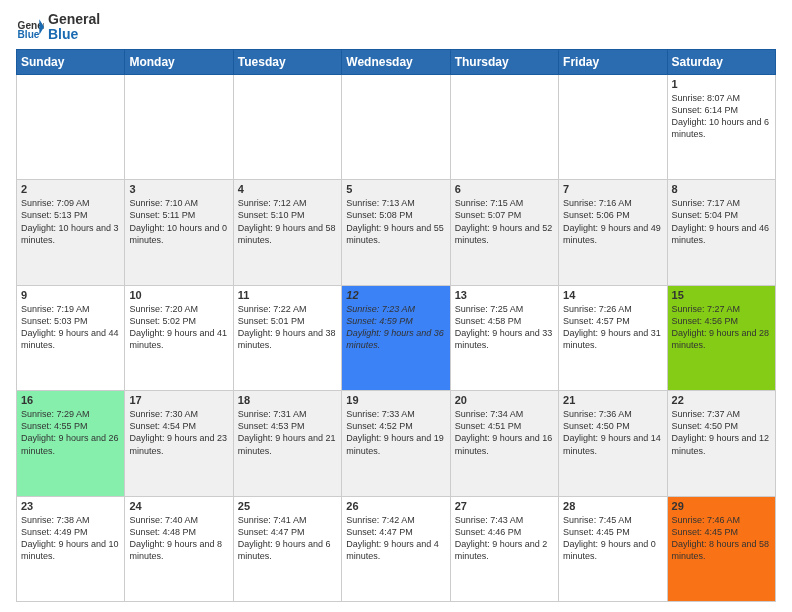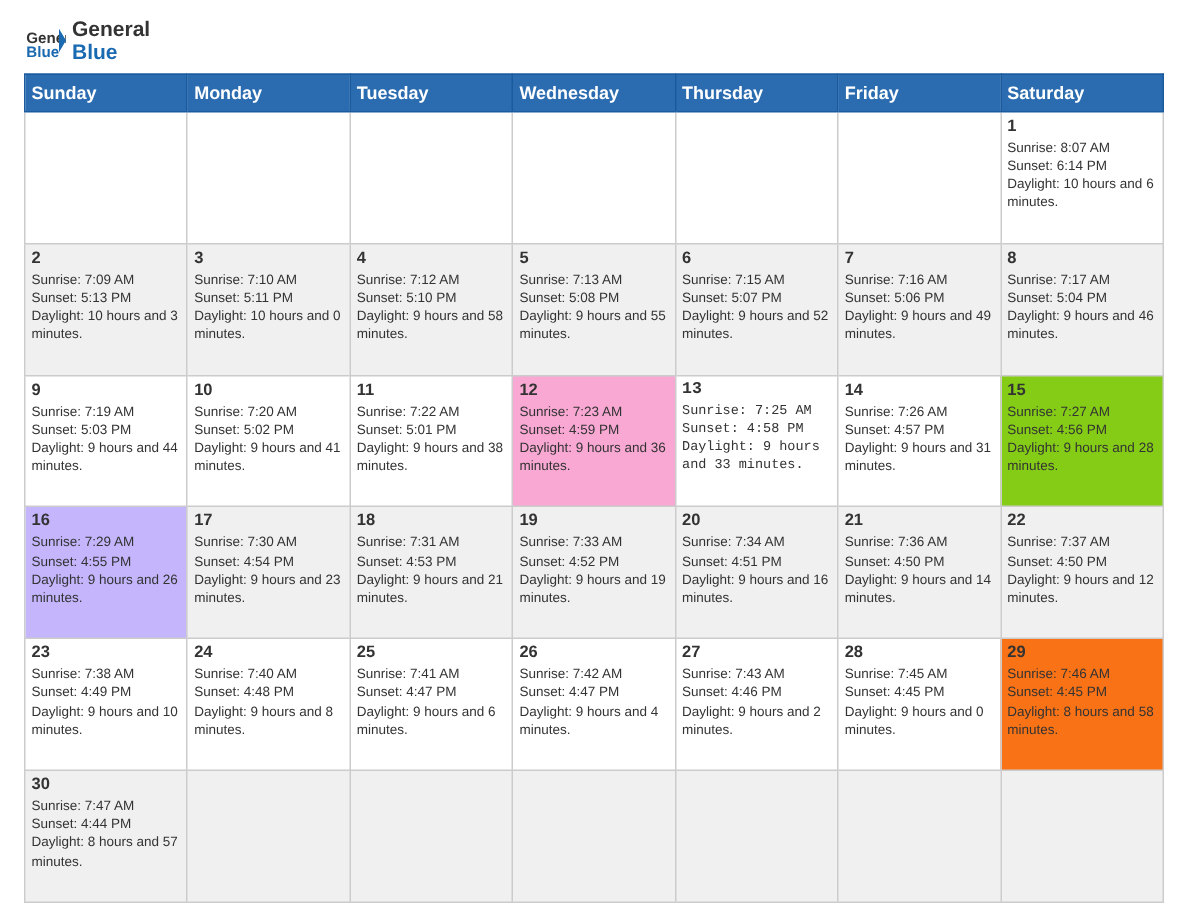--- a/index.html
+++ b/index.html
@@ -201,28 +201,28 @@
 Daylight: 9 hours
 and 41 minutes.</div>
           </td>
           <td style="background-color: rgb(255, 255, 255);">
             <span class="day-num">11</span>
             <div class="day-info">Sunrise: 7:22 AM
 Sunset: 5:01 PM
 Daylight: 9 hours
 and 38 minutes.</div>
           </td>
-          <td style="background-color: #f9a8d4;">
+          <td style="background-color: #3b82f6; font-style: italic;">
             <span class="day-num">12</span>
             <div class="day-info">Sunrise: 7:23 AM
 Sunset: 4:59 PM
 Daylight: 9 hours
 and 36 minutes.</div>
           </td>
-          <td style="background-color: rgb(255, 255, 255); font-family: Liberation Mono, monospace;">
+          <td style="background-color: rgb(255, 255, 255);">
             <span class="day-num">13</span>
             <div class="day-info">Sunrise: 7:25 AM
 Sunset: 4:58 PM
 Daylight: 9 hours
 and 33 minutes.</div>
           </td>
           <td style="background-color: rgb(255, 255, 255);">
             <span class="day-num">14</span>
             <div class="day-info">Sunrise: 7:26 AM
 Sunset: 4:57 PM
@@ -231,21 +231,21 @@
           </td>
           <td style="background-color: #84cc16;">
             <span class="day-num">15</span>
             <div class="day-info">Sunrise: 7:27 AM
 Sunset: 4:56 PM
 Daylight: 9 hours
 and 28 minutes.</div>
           </td>
         </tr>
         <tr>
-          <td style="background-color: #c4b5fd;">
+          <td style="background-color: #86efac;">
             <span class="day-num">16</span>
             <div class="day-info">Sunrise: 7:29 AM
 Sunset: 4:55 PM
 Daylight: 9 hours
 and 26 minutes.</div>
           </td>
           <td style="background-color: rgb(240, 240, 240);">
             <span class="day-num">17</span>
             <div class="day-info">Sunrise: 7:30 AM
 Sunset: 4:54 PM
@@ -332,30 +332,15 @@
 and 0 minutes.</div>
           </td>
           <td style="background-color: #f97316;">
             <span class="day-num">29</span>
             <div class="day-info">Sunrise: 7:46 AM
 Sunset: 4:45 PM
 Daylight: 8 hours
 and 58 minutes.</div>
           </td>
         </tr>
-        <tr>
-          <td style="background-color: rgb(240, 240, 240);">
-            <span class="day-num">30</span>
-            <div class="day-info">Sunrise: 7:47 AM
-Sunset: 4:44 PM
-Daylight: 8 hours
-and 57 minutes.</div>
-          </td>
-          <td style="background-color: rgb(240, 240, 240);"></td>
-          <td style="background-color: rgb(240, 240, 240);"></td>
-          <td style="background-color: rgb(240, 240, 240);"></td>
-          <td style="background-color: rgb(240, 240, 240);"></td>
-          <td style="background-color: rgb(240, 240, 240);"></td>
-          <td style="background-color: rgb(240, 240, 240);"></td>
-        </tr>
       </tbody>
   </table>
 </div>
 
 </body></html>

